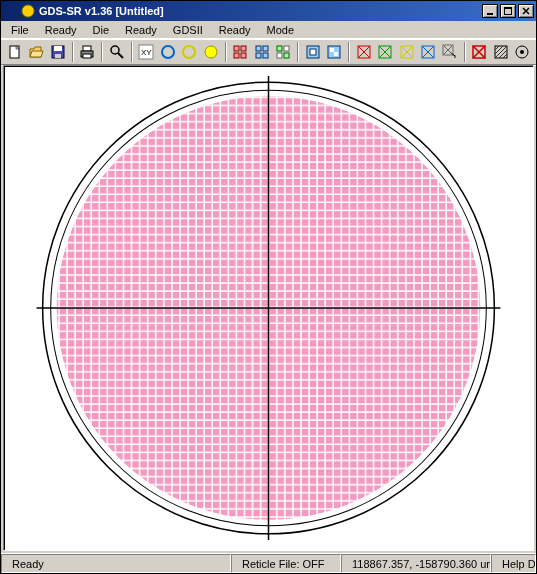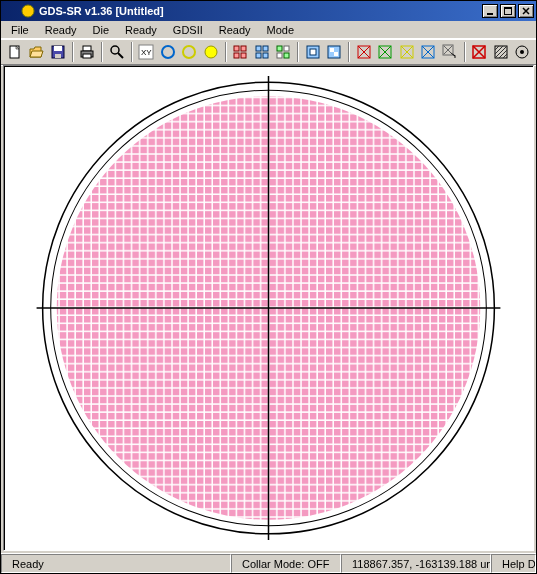--- a/index.html
+++ b/index.html
@@ -324,18 +324,18 @@
 
       <rect x="0" y="0" width="510" height="480" fill="url(#dieGrid)" clip-path="url(#waferClip)"></rect>
 
       <line x1="255" y1="10" x2="255" y2="470" stroke="#000" stroke-width="1.5"></line>
       <line x1="25" y1="240" x2="485" y2="240" stroke="#000" stroke-width="1.5"></line>
     </svg>
   </div>
 
   <div class="statusbar">
     <div class="panel" style="flex:0 0 230px">Ready</div>
-    <div class="panel" style="flex:0 0 110px">Collar Mode: OFF</div>
-    <div class="panel" style="flex:1">118867.357, -163139.188 um</div>
+    <div class="panel" style="flex:0 0 110px">Reticle File: OFF</div>
+    <div class="panel" style="flex:1">118867.357, -158790.360 um</div>
     <div class="panel" style="flex:0 0 45px">Help D</div>
   </div>
 
 </div>
 
 </body></html>

